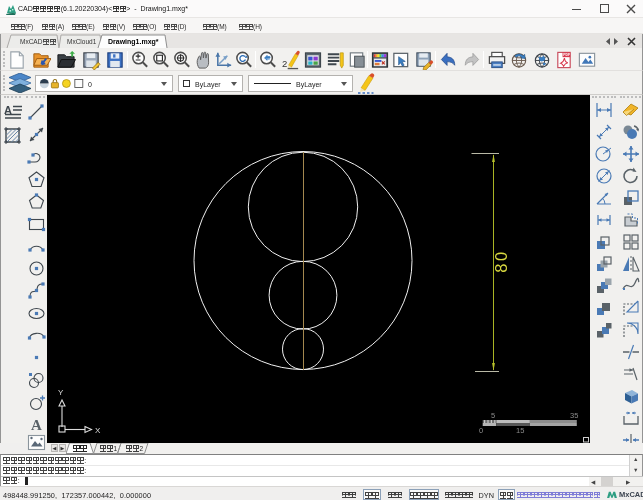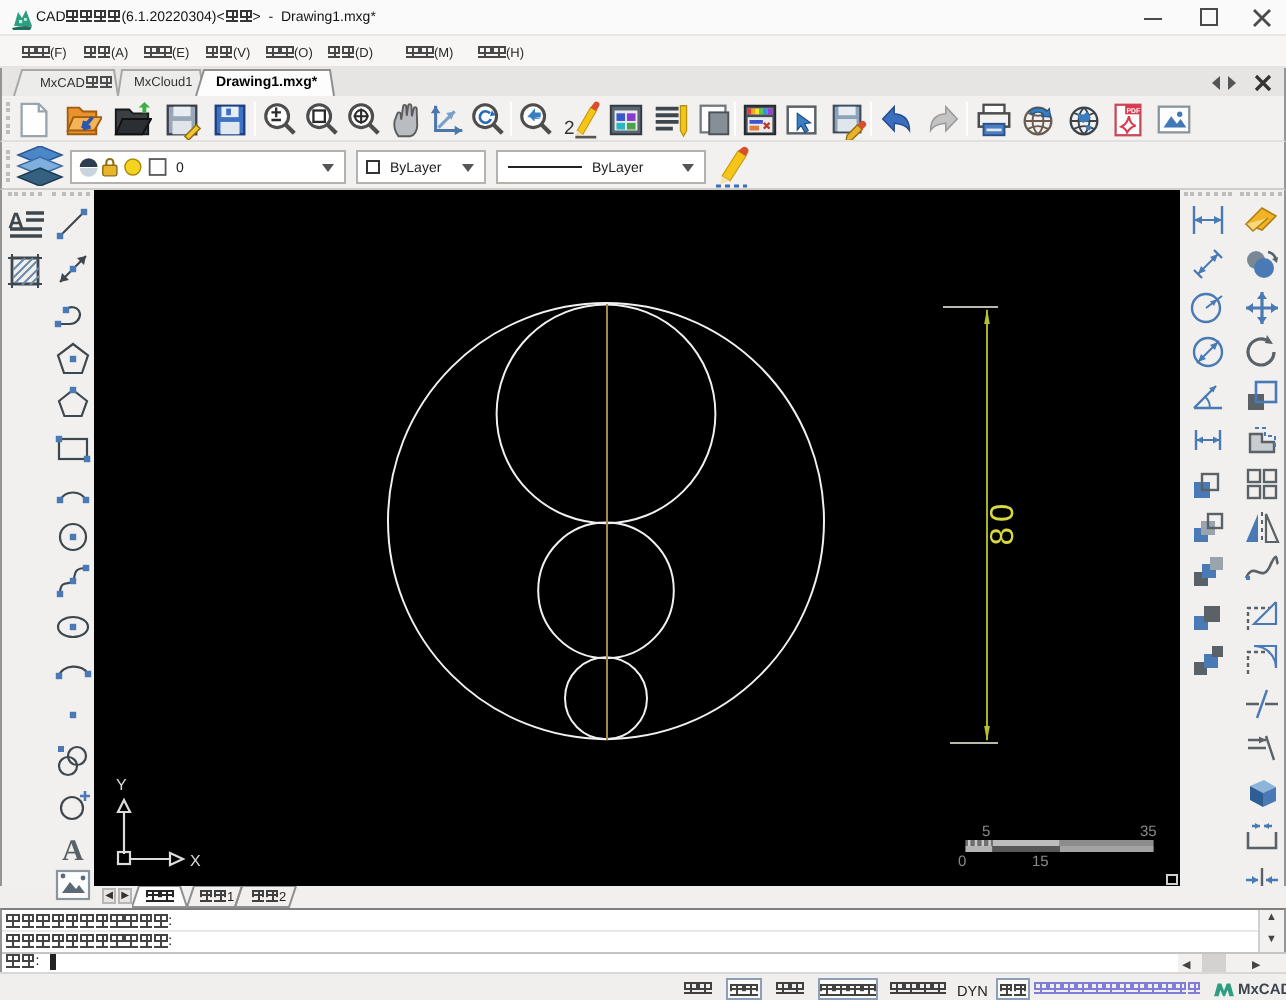--- a/index.html
+++ b/index.html
@@ -565,20 +565,21 @@
       <div class="a" style="left:3px;top:1px;font-size:5.5px;color:#444">▲</div>
       <div class="a" style="left:3px;top:12px;font-size:5.5px;color:#444">▼</div>
     </div>
     <div class="a" style="left:588px;top:22.5px;width:54px;height:9px;background:#f2f1ef">
       <div class="a" style="left:2px;top:1.5px;font-size:5.5px;color:#444">◀</div>
       <div class="a" style="left:12px;top:0;width:12px;height:9px;background:#d4d2d0"></div>
       <div class="a" style="left:37px;top:1.5px;font-size:5.5px;color:#444">▶</div>
     </div>
   </div>
 <div class="a" style="left:0;top:486px;width:643px;height:14px;background:#f0efee;border-top:1px solid #d9d7d5">
+    <div class="a" style="left:3px;top:3.5px;font-size:7.3px;color:#222;letter-spacing:.1px">498448.991250,&nbsp; 172357.000442,&nbsp; 0.000000</div>
     <div class="a" style="left:342px;top:4px;color:#222;font-size:6.5px"><i class="m"></i><i class="m"></i></div>
     <div class="a" style="left:363px;width:18px;top:1.5px;height:11px;border:1px solid #8ba0b8;background:#fafaf9;text-align:center;padding-top:2px;color:#222;font-size:6.5px"><i class="m"></i><i class="m"></i></div>
     <div class="a" style="left:388px;top:4px;color:#222;font-size:6.5px"><i class="m"></i><i class="m"></i></div>
     <div class="a" style="left:409px;width:30px;top:1.5px;height:11px;border:1px solid #8ba0b8;background:#fafaf9;text-align:center;padding-top:2px;color:#222;font-size:6.5px"><i class="m"></i><i class="m"></i><i class="m"></i><i class="m"></i></div>
     <div class="a" style="left:445px;top:4px;color:#222;font-size:6.5px"><i class="m"></i><i class="m"></i><i class="m"></i><i class="m"></i></div>
     <div class="a" style="left:478.5px;top:3.5px;color:#222;font-size:7.3px">DYN</div>
     <div class="a" style="left:498px;width:17px;top:1.5px;height:11px;border:1px solid #8ba0b8;background:#fafaf9;text-align:center;padding-top:2px;color:#222;font-size:6.5px"><i class="m"></i><i class="m"></i></div>
     <div class="a" style="left:517px;top:4px;color:#5553cf;font-size:6.5px;opacity:.85"><i class="m"></i><i class="m"></i><i class="m"></i><i class="m"></i><i class="m"></i><i class="m"></i><i class="m"></i><i class="m"></i><i class="m"></i><i class="m"></i><i class="m"></i><i class="m"></i></div>
     <svg class="a" style="left:607px;top:2.5px" width="10" height="9" viewBox="0 0 11 10">
       <path d="M0 9 L2 2 H4 L5.5 6 L7 2 H9 L11 9 H8.5 L7.5 5.5 L6 9 H5 L3.5 5.5 L2.5 9 Z" fill="#2e9e83"></path>

